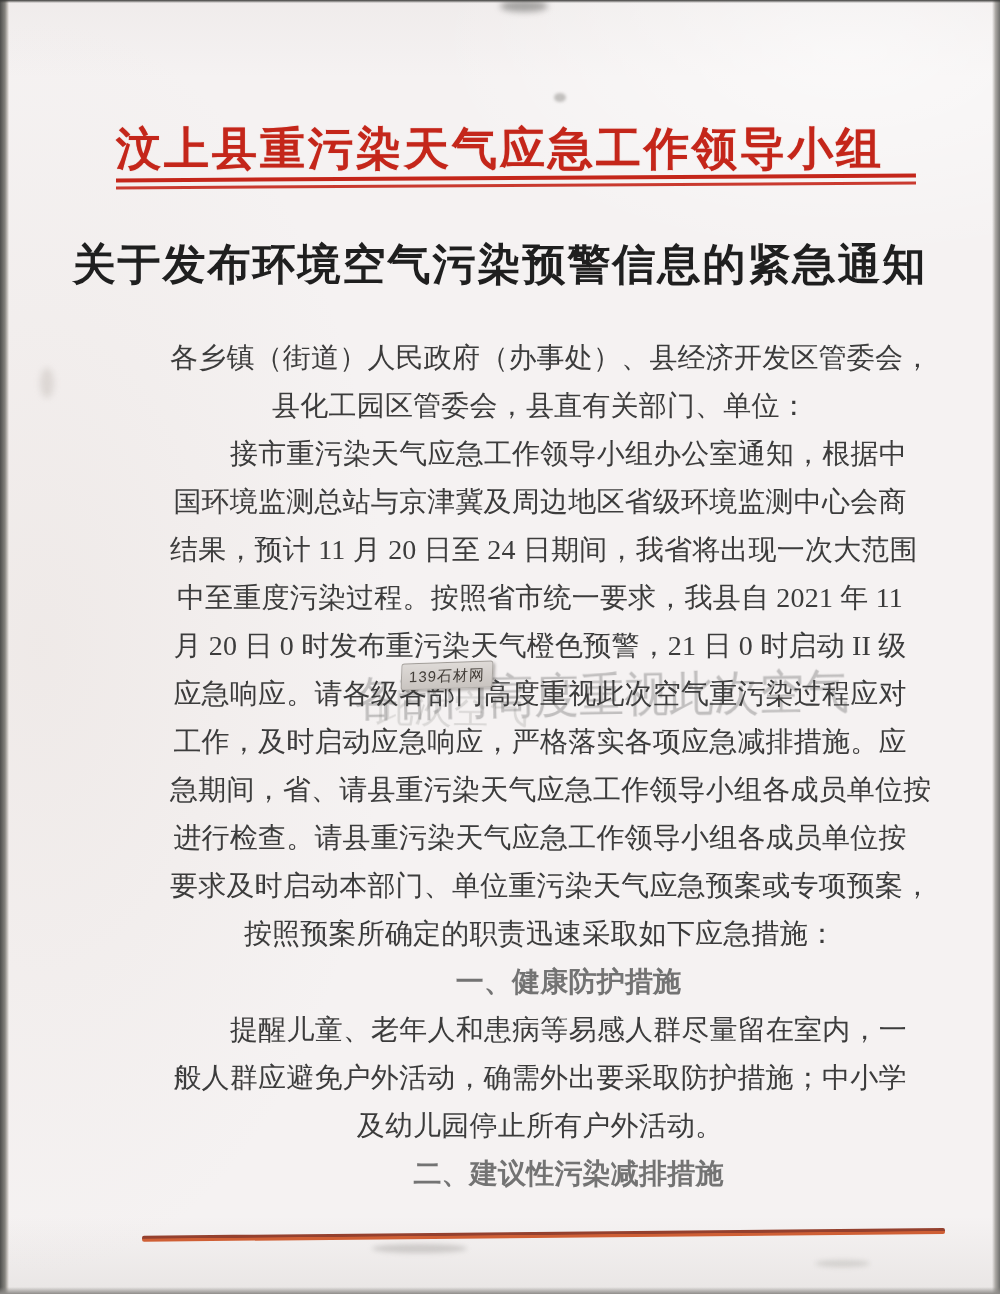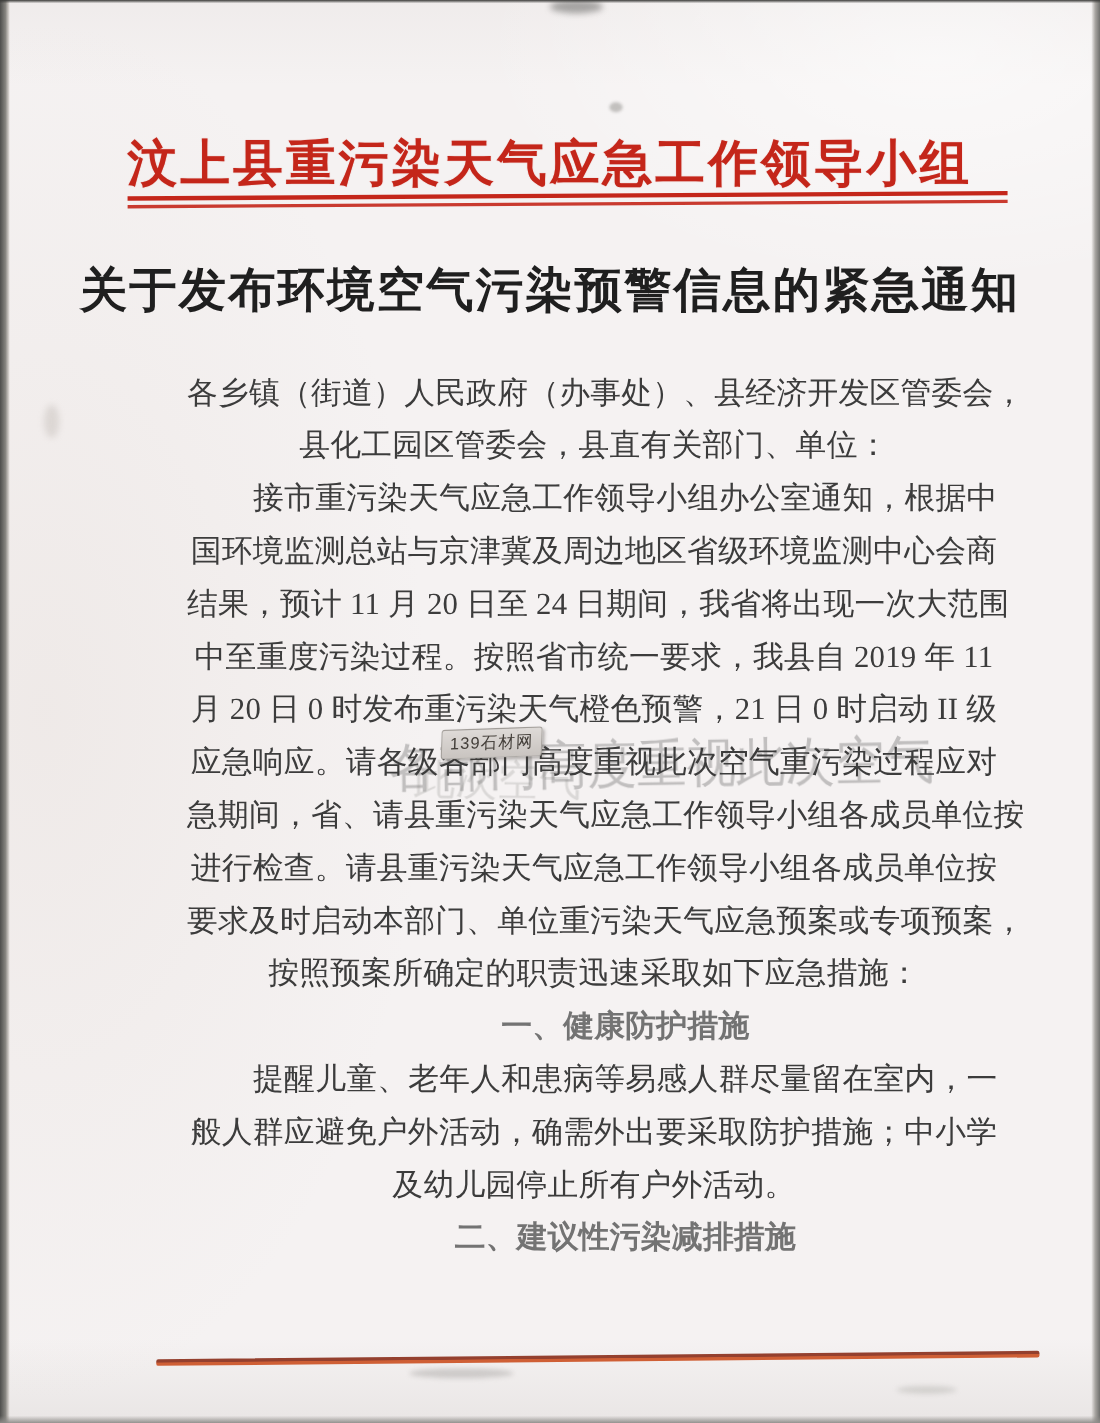--- a/index.html
+++ b/index.html
@@ -107,23 +107,24 @@
 
   <div class="ghost-text">各部门高度重视此次空气</div>
   <div class="ghost-text2">此次空气</div>
 
   <div class="body-lines" id="body-lines">
       <div class="doc-line">各乡镇（街道）人民政府（办事处）、县经济开发区管委会，</div>
       <div class="doc-line">县化工园区管委会，县直有关部门、单位：</div>
       <div class="doc-line indent">接市重污染天气应急工作领导小组办公室通知，根据中</div>
       <div class="doc-line">国环境监测总站与京津冀及周边地区省级环境监测中心会商</div>
       <div class="doc-line">结果，预计 11 月 20 日至 24 日期间，我省将出现一次大范围</div>
-      <div class="doc-line">中至重度污染过程。按照省市统一要求，我县自 2019 年 11</div>
+      <div class="doc-line">中至重度污染过程。按照省市统一要求，我县自 2021 年 11</div>
       <div class="doc-line">月 20 日 0 时发布重污染天气橙色预警，21 日 0 时启动 II 级</div>
       <div class="doc-line">应急响应。请各级各部门高度重视此次空气重污染过程应对</div>
+      <div class="doc-line">工作，及时启动应急响应，严格落实各项应急减排措施。应</div>
       <div class="doc-line">急期间，省、请县重污染天气应急工作领导小组各成员单位按</div>
       <div class="doc-line">进行检查。请县重污染天气应急工作领导小组各成员单位按</div>
       <div class="doc-line">要求及时启动本部门、单位重污染天气应急预案或专项预案，</div>
       <div class="doc-line">按照预案所确定的职责迅速采取如下应急措施：</div>
       <div class="doc-line indent bold">一、健康防护措施</div>
       <div class="doc-line indent">提醒儿童、老年人和患病等易感人群尽量留在室内，一</div>
       <div class="doc-line">般人群应避免户外活动，确需外出要采取防护措施；中小学</div>
       <div class="doc-line">及幼儿园停止所有户外活动。</div>
       <div class="doc-line indent bold">二、建议性污染减排措施</div>
     </div>

